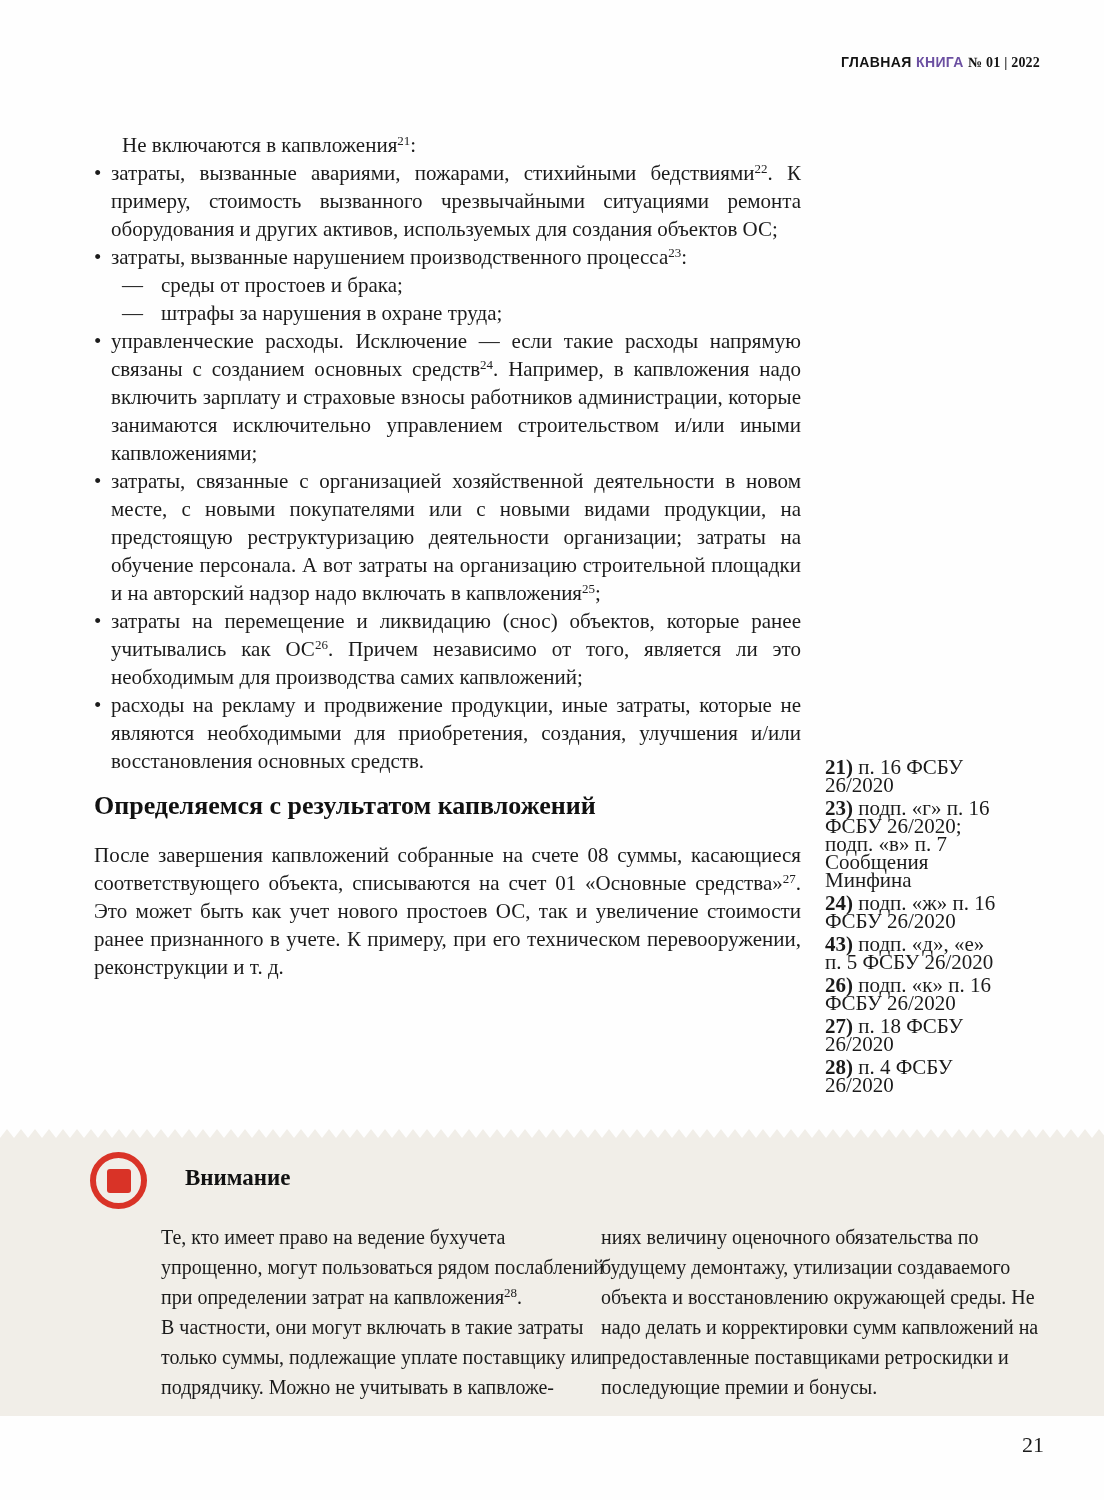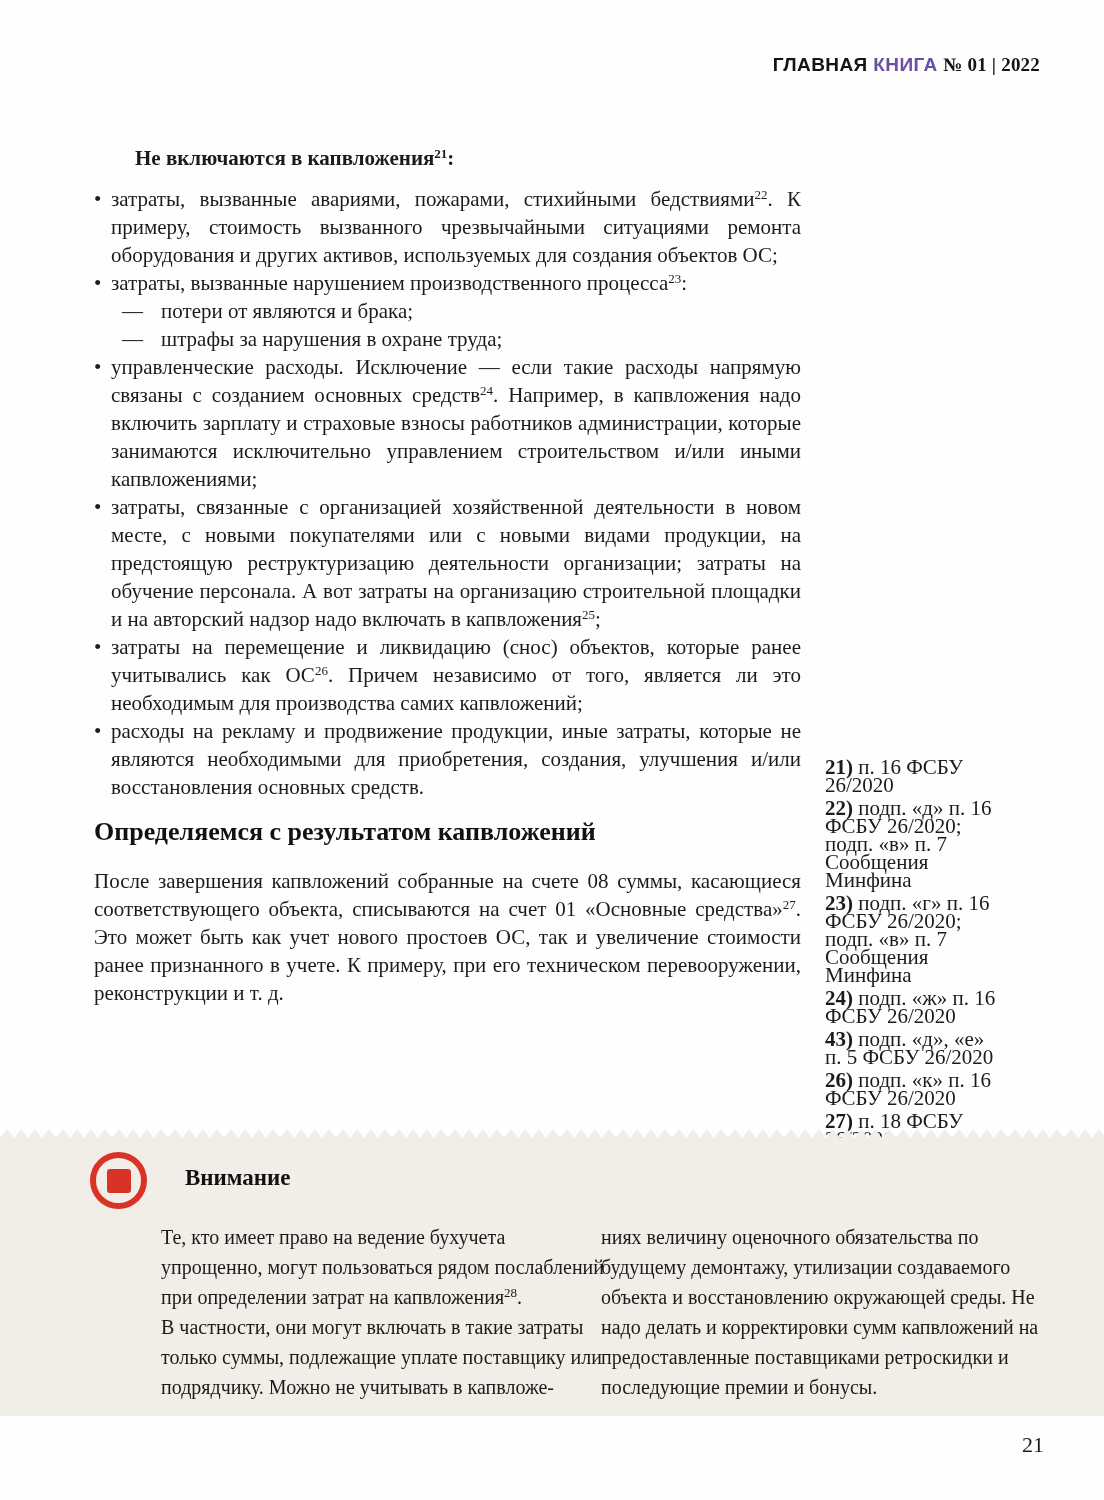--- a/index.html
+++ b/index.html
@@ -10,32 +10,32 @@
     color:#1b1b1b;
     position:relative;
     overflow:hidden;
   }
   .page { position:relative; width:1104px; height:1500px; background:#fefefe; }
 
   
   .masthead {
     position:absolute; top:54px; right:64px;
     font-family:"Liberation Sans", sans-serif;
-    font-weight:bold; font-size:19px; letter-spacing:0.4px;
+    font-weight:bold; font-size:14px; letter-spacing:0.4px;
     color:#141414; white-space:nowrap;
   }
   .masthead .brand-purple { color:#6b4fa1; }
   .masthead .issue { font-family:"Liberation Serif", serif; font-weight:bold; letter-spacing:0.2px; }
 
   
   .article {
     position:absolute; left:94px; top:131px; width:707px;
     font-size:21px; line-height:28px;
   }
-  .intro-heading { margin:13px; padding-left:28px; font-weight:bold; }
+  .intro-heading { margin:0; padding-left:28px; font-weight:normal; }
   .bullets { list-style:none; margin:0; padding:0; text-align:justify; }
   .bullets > li { position:relative; padding-left:17px; }
   .bullets .marker { position:absolute; left:0; top:0; }
   .subitems { margin:0; }
   .subitem { padding-left:11px; text-align:left; }
   .subitem .dash { margin-right:18px; }
   .sup { font-size:13px; line-height:0; vertical-align:7px; }
   .section-heading {
     margin:16px 0 20px 0; padding:0;
     font-size:26px; line-height:30px; font-weight:bold; color:#111;
@@ -107,21 +107,21 @@
       <li>
         <span class="marker">•</span>
         <span>затраты, вызванные авариями, пожарами, стихийными бедствиями</span><sup class="sup">22</sup><span>. К примеру, стоимость вызванного чрезвычайными ситуациями ремонта оборудования и других активов, используемых для создания объектов ОС;</span>
       </li>
 
       <li>
         <span class="marker">•</span>
         <span>затраты, вызванные нарушением производственного процесса</span><sup class="sup">23</sup><span>:</span>
         <div class="subitems">
           <div class="subitem">
-            <span class="dash">—</span><span>потери от являются и брака;</span>
+            <span class="dash">—</span><span>среды от простоев и брака;</span>
           </div>
           <div class="subitem">
             <span class="dash">—</span><span>штрафы за нарушения в охране труда;</span>
           </div>
         </div>
       </li>
 
       <li>
         <span class="marker">•</span>
         <span>управленческие расходы. Исключение — если такие расходы напрямую связаны с созданием основных средств</span><sup class="sup">24</sup><span>. Например, в капвложения надо включить зарплату и страховые взносы работников администрации, которые занимаются исключительно управлением строительством и/или иными капвложениями;</span>
@@ -149,24 +149,20 @@
     <p class="closing-para">
       <span>После завершения капвложений собранные на счете 08 суммы, касающиеся соответствующего объекта, списываются на счет 01 «Основные средства»</span><sup class="sup">27</sup><span>. Это может быть как учет нового простоев ОС, так и увеличение стоимости ранее признанного в учете. К примеру, при его техническом перевооружении, реконструкции и т. д.</span>
     </p>
 
   </main>
 
   <aside class="footnotes">
     <div class="footnote">
       <span class="fn-num">21)</span>
       <span>п. 16 ФСБУ 26/2020</span>
-    </div>
-    <div class="footnote">
-      <span class="fn-num">22)</span>
-      <span>подп. «д» п. 16 ФСБУ 26/2020; подп. «в» п. 7 Сообщения Минфина</span>
     </div>
     <div class="footnote">
       <span class="fn-num">23)</span>
       <span>подп. «г» п. 16 ФСБУ 26/2020; подп. «в» п. 7 Сообщения Минфина</span>
     </div>
     <div class="footnote">
       <span class="fn-num">24)</span>
       <span>подп. «ж» п. 16 ФСБУ 26/2020</span>
     </div>
     <div class="footnote">

